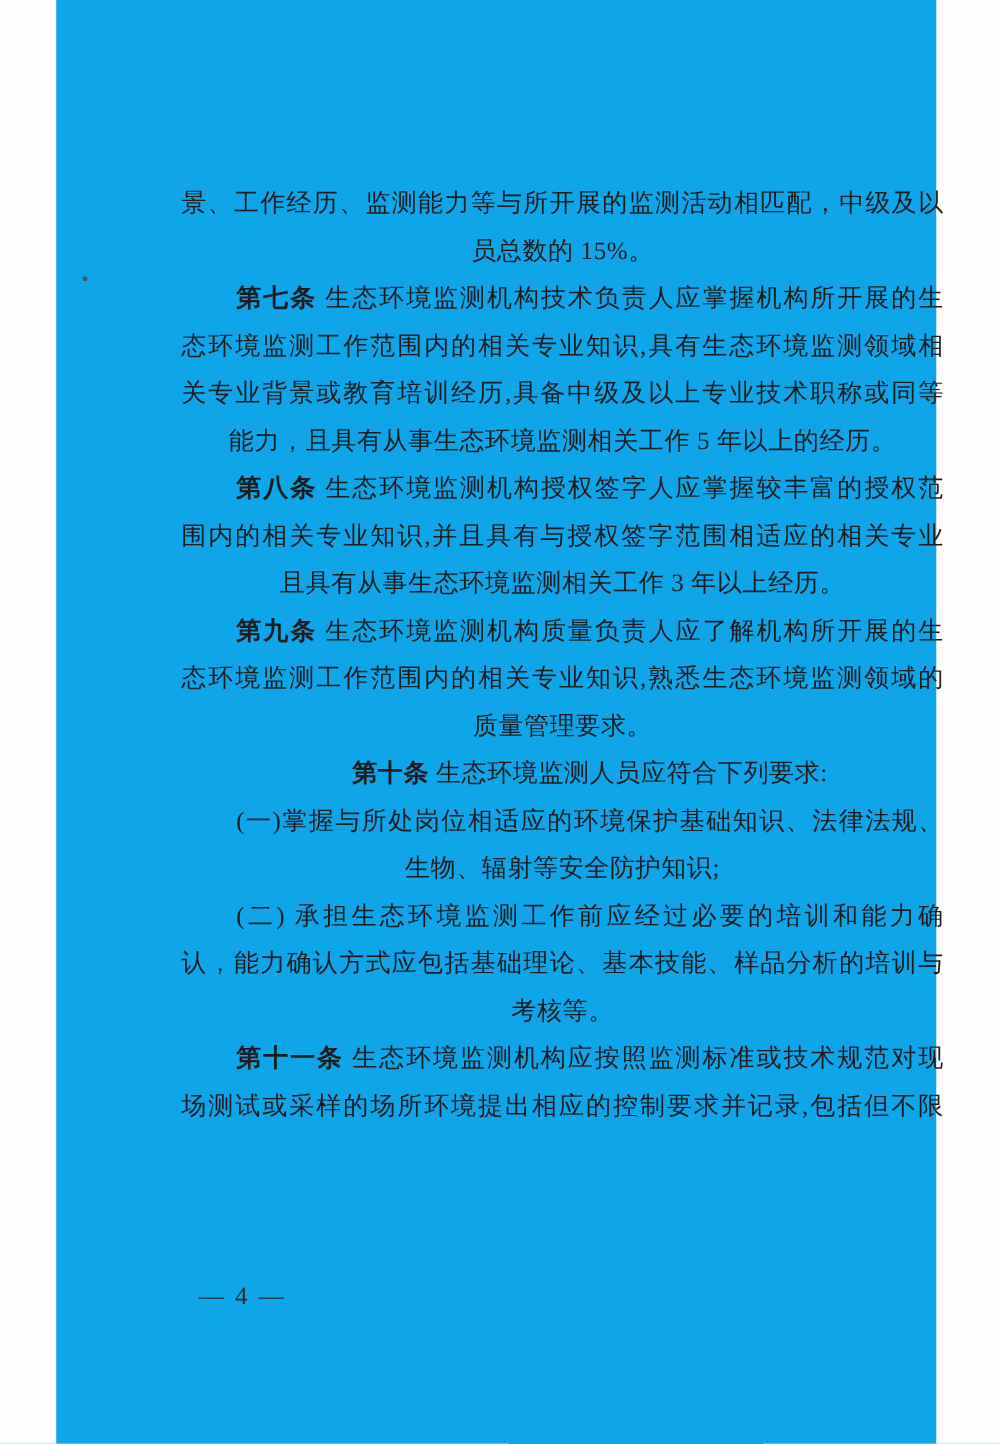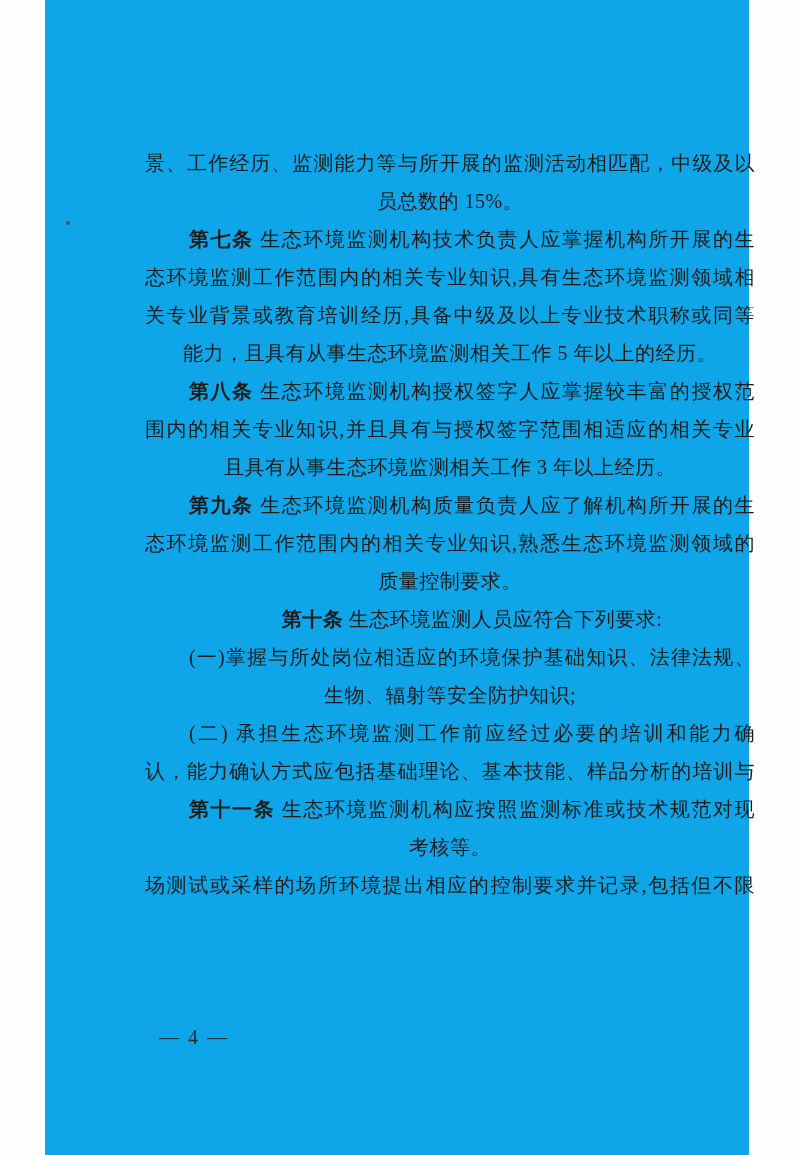--- a/index.html
+++ b/index.html
@@ -78,24 +78,24 @@
       <div class="line"><span>员总数的 15%。</span></div>
       <div class="line ind just"><span class="art">第七条</span><span> 生态环境监测机构技术负责人应掌握机构所开展的生</span></div>
       <div class="line just"><span>态环境监测工作范围内的相关专业知识,具有生态环境监测领域相</span></div>
       <div class="line just"><span>关专业背景或教育培训经历,具备中级及以上专业技术职称或同等</span></div>
       <div class="line"><span>能力，且具有从事生态环境监测相关工作 5 年以上的经历。</span></div>
       <div class="line ind just"><span class="art">第八条</span><span> 生态环境监测机构授权签字人应掌握较丰富的授权范</span></div>
       <div class="line just"><span>围内的相关专业知识,并且具有与授权签字范围相适应的相关专业</span></div>
       <div class="line"><span>且具有从事生态环境监测相关工作 3 年以上经历。</span></div>
       <div class="line ind just"><span class="art">第九条</span><span> 生态环境监测机构质量负责人应了解机构所开展的生</span></div>
       <div class="line just"><span>态环境监测工作范围内的相关专业知识,熟悉生态环境监测领域的</span></div>
-      <div class="line"><span>质量控制要求。</span></div>
+      <div class="line"><span>质量管理要求。</span></div>
       <div class="line ind"><span class="art">第十条</span><span> 生态环境监测人员应符合下列要求:</span></div>
       <div class="line ind just"><span>(一)掌握与所处岗位相适应的环境保护基础知识、法律法规、</span></div>
       <div class="line"><span>生物、辐射等安全防护知识;</span></div>
       <div class="line ind just"><span>(二) 承担生态环境监测工作前应经过必要的培训和能力确</span></div>
       <div class="line just"><span>认，能力确认方式应包括基础理论、基本技能、样品分析的培训与</span></div>
+      <div class="line"><span>考核等。</span></div>
       <div class="line ind just"><span class="art">第十一条</span><span> 生态环境监测机构应按照监测标准或技术规范对现</span></div>
-      <div class="line"><span>考核等。</span></div>
       <div class="line just"><span>场测试或采样的场所环境提出相应的控制要求并记录,包括但不限</span></div>
     </div>
   <div id="page-number">— 4 —</div>
 </div>
 
 </body></html>

